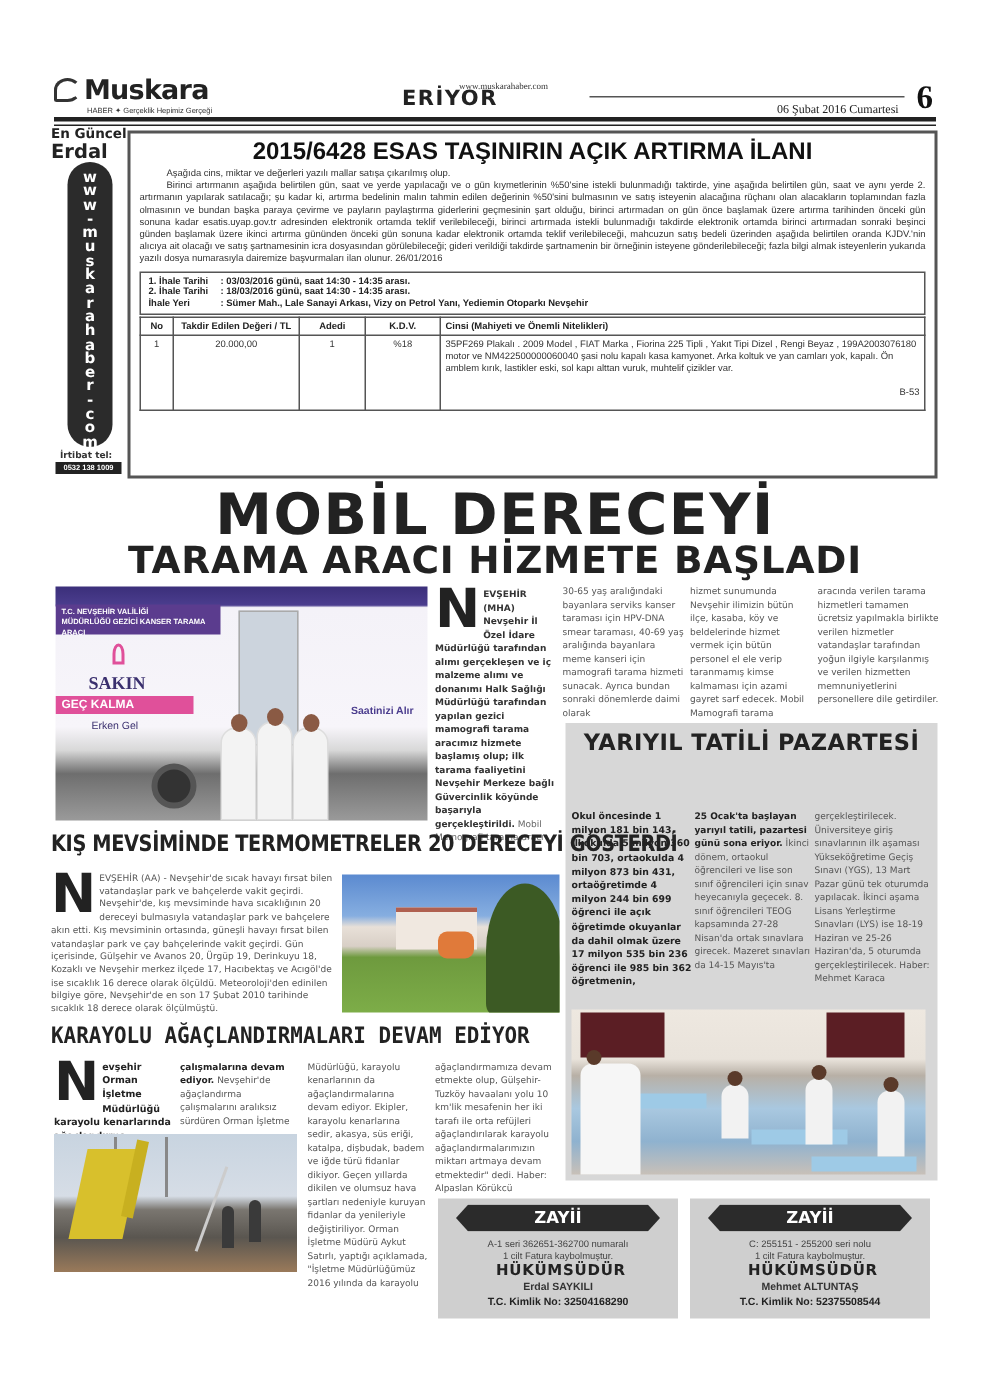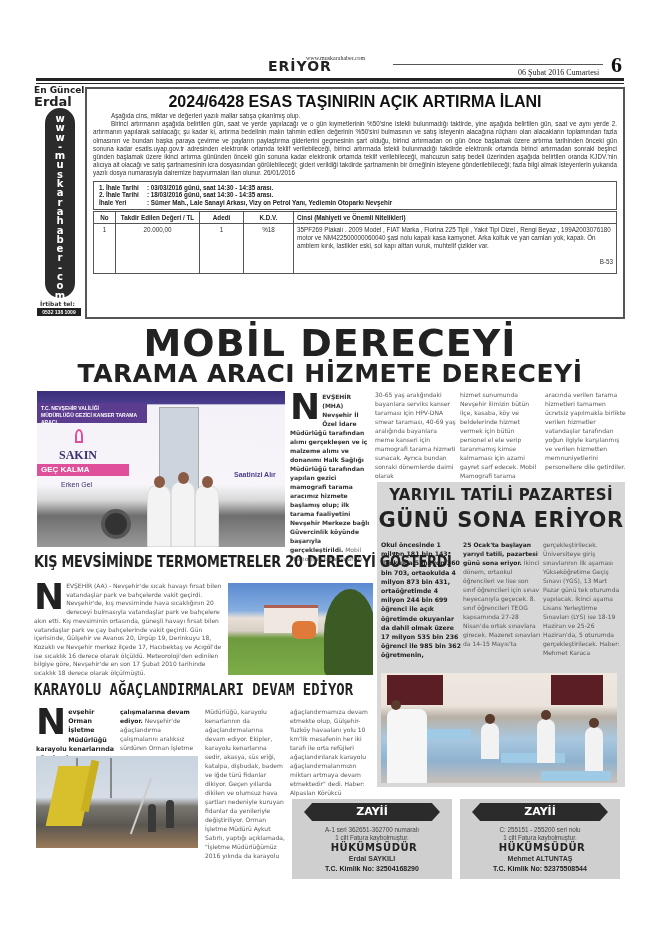--- a/index.html
+++ b/index.html
@@ -111,20 +111,25 @@
   .zayii-line { position: absolute; left: 0; width: 160px; text-align: center; font-size: 6.3px; color: #444; }
   .zayii-huk { position: absolute; left: 0; width: 164px; text-align: center; font-family: "DejaVu Sans", sans-serif; font-weight: bold; font-size: 10px; color: #222; letter-spacing: 0.5px; }
   .zayii-name { position: absolute; left: 0; width: 160px; text-align: center; font-weight: bold; font-size: 7px; color: #333; }
   .zayii-tc { position: absolute; left: 0; width: 160px; text-align: center; font-weight: bold; font-size: 7px; color: #222; }
 </style>
 </head>
 <body>
 
 <div class="page">
 
+  <div class="abs logo">
+    <div class="logo-swirl"></div>
+    <div class="logo-main">Muskara</div>
+    <div class="logo-sub">HABER ✦ Gerçeklik Hepimiz Gerçeği</div>
+  </div>
   <div class="abs guncel">ERİYOR</div>
   <div class="abs guncel-url">www.muskarahaber.com</div>
   <div class="abs head-line"></div>
   <div class="abs date">06 Şubat 2016 Cumartesi</div>
   <div class="abs pageno">6</div>
   <div class="abs rule-top"></div>
   <div class="abs rule-top2"></div>
 
   <div class="abs side-title1">En Güncel</div>
   <div class="abs side-title2">Erdal</div>
@@ -147,21 +152,21 @@
     <span>r</span>
     <span>-</span>
     <span>c</span>
     <span>o</span>
     <span>m</span>
   </div>
   <div class="abs side-contact-label">İrtibat tel:</div>
   <div class="abs side-contact-num">0532 138 1009</div>
 
   <div class="abs notice">
-    <div class="notice-title">2024/6428 ESAS TAŞINIRIN AÇIK ARTIRMA İLANI</div>
+    <div class="notice-title">2015/6428 ESAS TAŞINIRIN AÇIK ARTIRMA İLANI</div>
     <div class="notice-body">
       <p>Aşağıda cins, miktar ve değerleri yazılı mallar satışa çıkarılmış olup.</p>
       <p>Birinci artırmanın aşağıda belirtilen gün, saat ve yerde yapılacağı ve o gün kıymetlerinin %50'sine istekli bulunmadığı taktirde, yine aşağıda belirtilen gün, saat ve aynı yerde 2. artırmanın yapılarak satılacağı; şu kadar ki, artırma bedelinin malın tahmin edilen değerinin %50'sini bulmasının ve satış isteyenin alacağına rüçhanı olan alacakların toplamından fazla olmasının ve bundan başka paraya çevirme ve payların paylaştırma giderlerini geçmesinin şart olduğu, birinci artırmadan on gün önce başlamak üzere artırma tarihinden önceki gün sonuna kadar esatis.uyap.gov.tr adresinden elektronik ortamda teklif verilebileceği, birinci artırmada istekli bulunmadığı takdirde elektronik ortamda birinci artırmadan sonraki beşinci günden başlamak üzere ikinci artırma gününden önceki gün sonuna kadar elektronik ortamda teklif verilebileceği, mahcuzun satış bedeli üzerinden aşağıda belirtilen oranda KJDV.'nin alıcıya ait olacağı ve satış şartnamesinin icra dosyasından görülebileceği; gideri verildiği takdirde şartnamenin bir örneğinin isteyene gönderilebileceği; fazla bilgi almak isteyenlerin yukarıda yazılı dosya numarasıyla dairemize başvurmaları ilan olunur. 26/01/2016</p>
     </div>
     <div class="notice-date-box">
       <div class="row">
           <span class="lbl">1. İhale Tarihi</span>
           <span>: 03/03/2016 günü, saat 14:30 - 14:35 arası.</span>
         </div>
       <div class="row">
@@ -192,21 +197,21 @@
           <td>
             <div>35PF269 Plakalı . 2009 Model , FIAT Marka , Fiorina 225 Tipli , Yakıt Tipi Dizel , Rengi Beyaz , 199A2003076180 motor ve NM422500000060040 şasi nolu kapalı kasa kamyonet. Arka koltuk ve yan camları yok, kapalı. Ön amblem kırık, lastikler eski, sol kapı alttan vuruk, muhtelif çizikler var.</div>
             <div class="ref">B-53</div>
           </td>
         </tr>
       </tbody>
     </table>
   </div>
 
   <div class="abs mamo-h1">MOBİL DERECEYİ</div>
-  <div class="abs mamo-h2">TARAMA ARACI HİZMETE DERECEYİ</div>
+  <div class="abs mamo-h2">TARAMA ARACI HİZMETE BAŞLADI</div>
 
   <div class="abs photo-truck">
     <div class="truck-band">
       <div>T.C. NEVŞEHİR VALİLİĞİ</div>
       <div>MÜDÜRLÜĞÜ GEZİCİ KANSER TARAMA ARACI</div>
     </div>
     <div class="ribbon"></div>
     <div class="truck-sakin">SAKIN</div>
     <div class="truck-gec">GEÇ KALMA</div>
     <div class="truck-erken">Erken Gel</div>
@@ -222,21 +227,20 @@
 
   <div class="abs mamo-col1">
     <span class="dropcap">N</span><span>EVŞEHİR (MHA) Nevşehir İl Özel İdare Müdürlüğü tarafından alımı gerçekleşen ve iç malzeme alımı ve donanımı Halk Sağlığı Müdürlüğü tarafından yapılan gezici mamografi tarama aracımız hizmete başlamış olup; ilk tarama faaliyetini Nevşehir Merkeze bağlı Güvercinlik köyünde başarıyla gerçekleştirildi.</span><span class="light"> Mobil Mamografi tarama aracı</span>
   </div>
   <div class="abs col-text mamo-col2">30-65 yaş aralığındaki bayanlara serviks kanser taraması için HPV-DNA smear taraması, 40-69 yaş aralığında bayanlara meme kanseri için mamografi tarama hizmeti sunacak. Ayrıca bundan sonraki dönemlerde daimi olarak</div>
   <div class="abs col-text mamo-col3">hizmet sunumunda Nevşehir ilimizin bütün ilçe, kasaba, köy ve beldelerinde hizmet vermek için bütün personel el ele verip taranmamış kimse kalmaması için azami gayret sarf edecek. Mobil Mamografi tarama</div>
   <div class="abs col-text mamo-col4">aracında verilen tarama hizmetleri tamamen ücretsiz yapılmakla birlikte verilen hizmetler vatandaşlar tarafından yoğun ilgiyle karşılanmış ve verilen hizmetten memnuniyetlerini personellere dile getirdiler.</div>
 
   <div class="abs yariyil-box">
     <div class="yariyil-h1">YARIYIL TATİLİ PAZARTESİ</div>
-    <div class="yariyil-h2">GÜNÜ SONA ERİYOR</div>
     <div class="yr-col1">Okul öncesinde 1 milyon 181 bin 143, ilkokulda 5 milyon 360 bin 703, ortaokulda 4 milyon 873 bin 431, ortaöğretimde 4 milyon 244 bin 699 öğrenci ile açık öğretimde okuyanlar da dahil olmak üzere 17 milyon 535 bin 236 öğrenci ile 985 bin 362 öğretmenin,</div>
     <div class="yr-col2 col-text">
       <span class="b">25 Ocak'ta başlayan yarıyıl tatili, pazartesi günü sona eriyor.</span><span> İkinci dönem, ortaokul öğrencileri ve lise son sınıf öğrencileri için sınav heyecanıyla geçecek. 8. sınıf öğrencileri TEOG kapsamında 27-28 Nisan'da ortak sınavlara girecek. Mazeret sınavları da 14-15 Mayıs'ta</span>
     </div>
     <div class="yr-col3 col-text">gerçekleştirilecek. Üniversiteye giriş sınavlarının ilk aşaması Yükseköğretime Geçiş Sınavı (YGS), 13 Mart Pazar günü tek oturumda yapılacak. İkinci aşama Lisans Yerleştirme Sınavları (LYS) ise 18-19 Haziran ve 25-26 Haziran'da, 5 oturumda gerçekleştirilecek. Haber: Mehmet Karaca</div>
     <div class="photo-class">
       <div class="board" style="left:6px"></div>
       <div class="board" style="left:170px;width:52px"></div>
       <div class="desk" style="left:40px;top:56px;width:50px"></div>
       <div class="desk" style="left:120px;top:80px;width:64px"></div>

